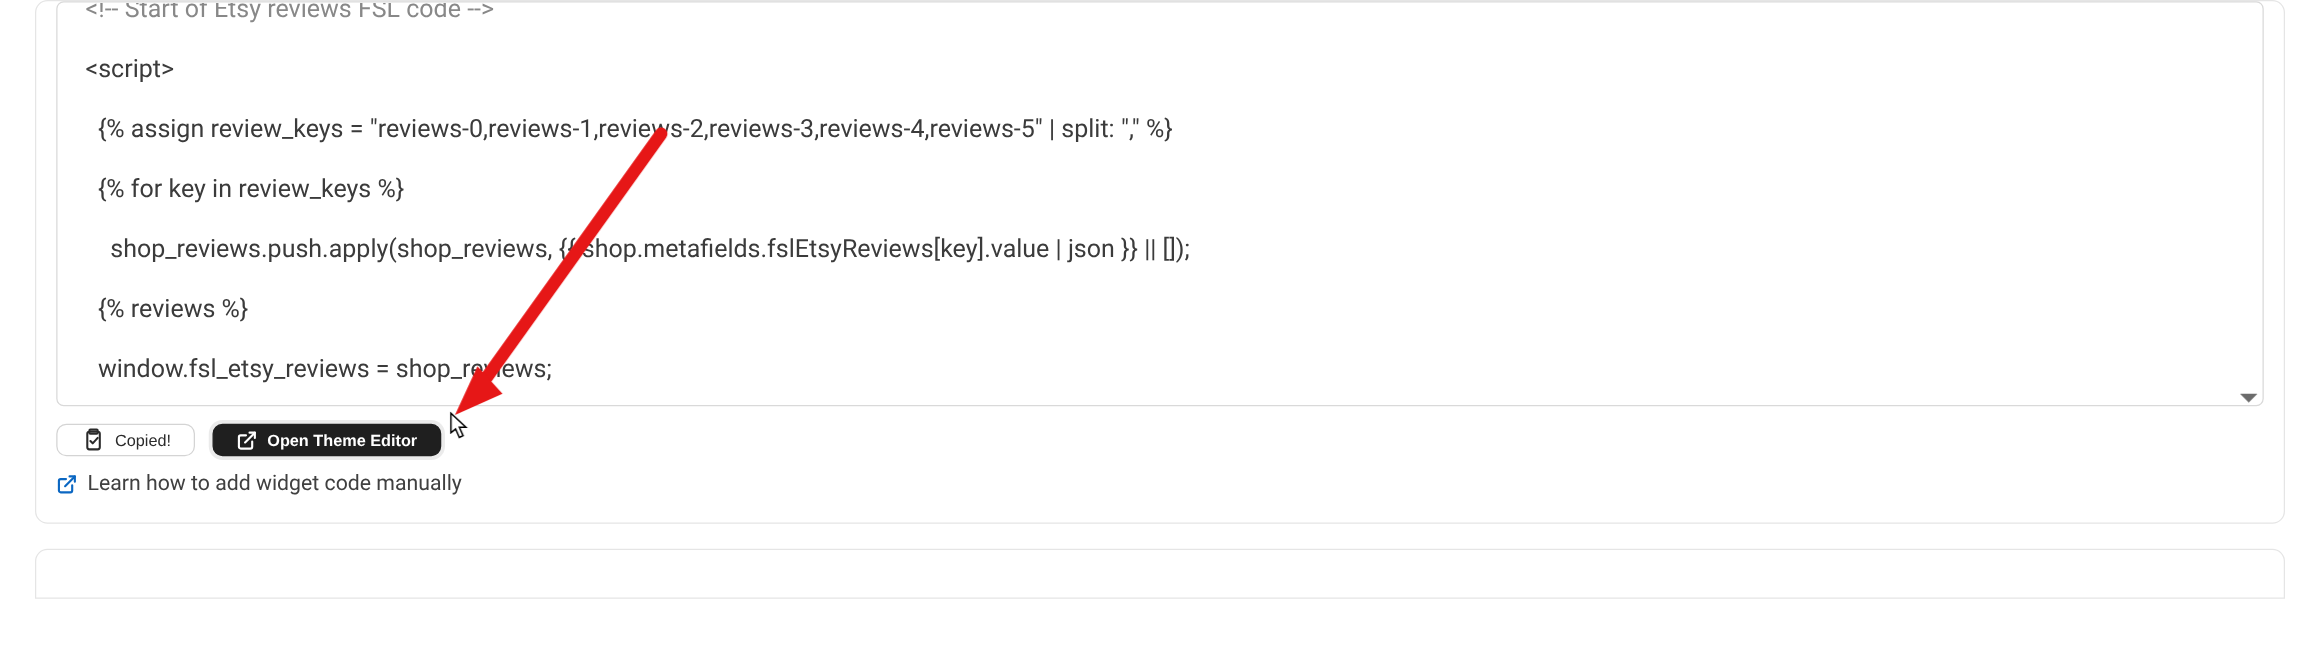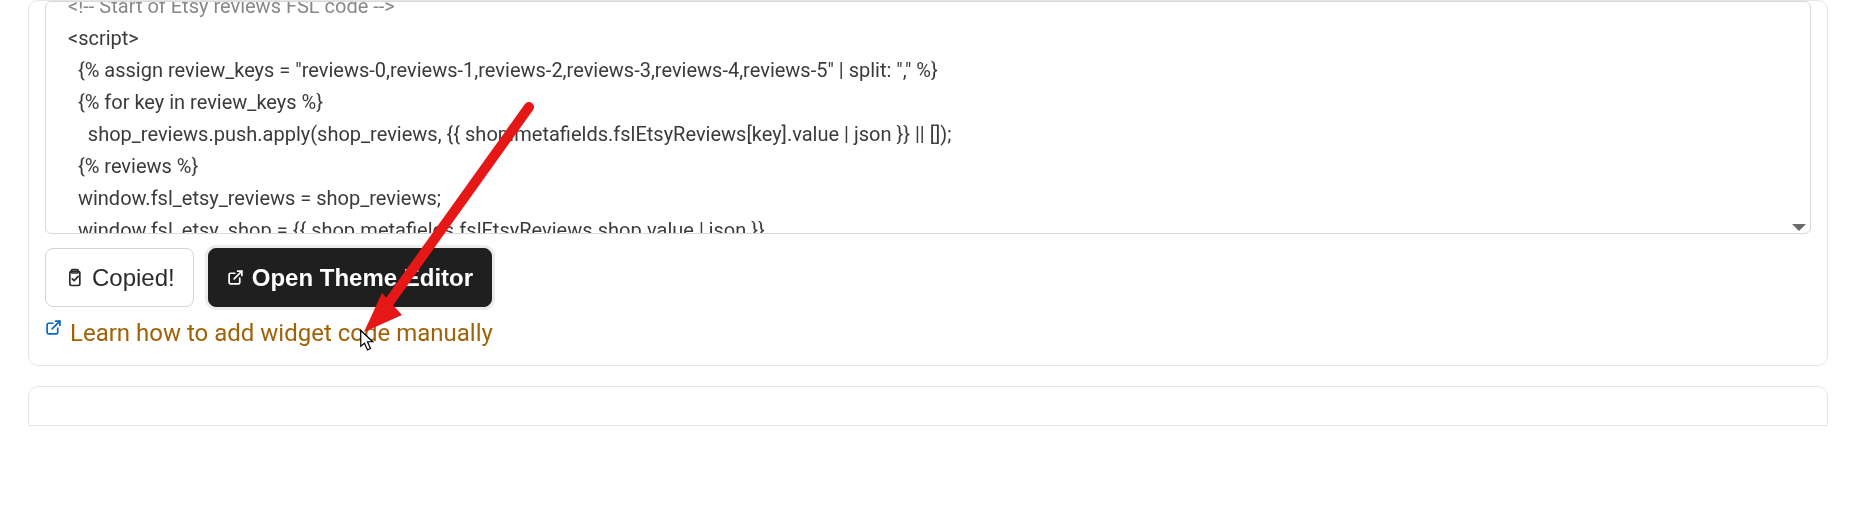--- a/index.html
+++ b/index.html
@@ -19,21 +19,21 @@
     background: #ffffff;
     padding: 0 0 18px 0;
     position: relative;
   }
 
   .code-box {
     border: 1px solid #d9d9d9;
     border-radius: 6px;
     margin: 0 16px 14px 16px;
     background: #ffffff;
-    height: 233px;
+    height: 324px;
     overflow: hidden;
     position: relative;
   }
 
   .code-scroll {
     height: 100%;
     overflow-y: scroll;
     padding: 6px 12px 6px 22px;
   }
 
@@ -41,20 +41,21 @@
   .code-scroll::-webkit-scrollbar-track { background: #f1f1f1; }
   .code-scroll::-webkit-scrollbar-thumb { background: #c2c2c2; border-radius: 2px; }
   .code-scroll::-webkit-scrollbar-button { display: none; height: 0; }
 
   .code-line {
     font-family: -apple-system, BlinkMacSystemFont, "Segoe UI", Roboto, Helvetica, Arial, sans-serif;
     font-size: 20px;
     line-height: 32px;
     color: #3b3b3b;
     white-space: pre;
+    margin-top: 16px;
   }
   .code-line.cut-top {
     margin-top: -18px;
     color: #888;
   }
   .code-line.cut-bottom {
     color: #3b3b3b;
   }
 
   .dropdown-triangle {
@@ -71,24 +72,24 @@
     display: flex;
     align-items: center;
     gap: 14px;
     padding: 0 16px;
   }
 
   .btn {
     display: inline-flex;
     align-items: center;
     gap: 8px;
-    height: 59px;
+    height: 26px;
     padding: 0 18px;
     border-radius: 8px;
-    font-size: 24px;
+    font-size: 13px;
     font-weight: 500;
     cursor: pointer;
     border: 1px solid transparent;
     user-select: none;
   }
 
   .btn-light {
     background: #ffffff;
     border-color: #d4d4d4;
     color: #2b2b2b;
@@ -113,25 +114,25 @@
     width: 17px; height: 17px;
     display: inline-block;
   }
   .icon-external svg { width: 100%; height: 100%; display:block; }
 
   .link-row {
     padding: 12px 16px 0 16px;
   }
 
   .learn-link {
-    color: #a16207;
+    color: #404040;
     text-decoration: none;
-    font-size: 24px;
+    font-size: 17px;
     display: inline-flex;
-    align-items: flex-start;
+    align-items: center;
     gap: 8px;
   }
 
   .next-card {
     margin-top: 20px;
     border: 1px solid #e5e5e5;
     border-top-left-radius: 10px;
     border-top-right-radius: 10px;
     height: 40px;
     background: #fff;

